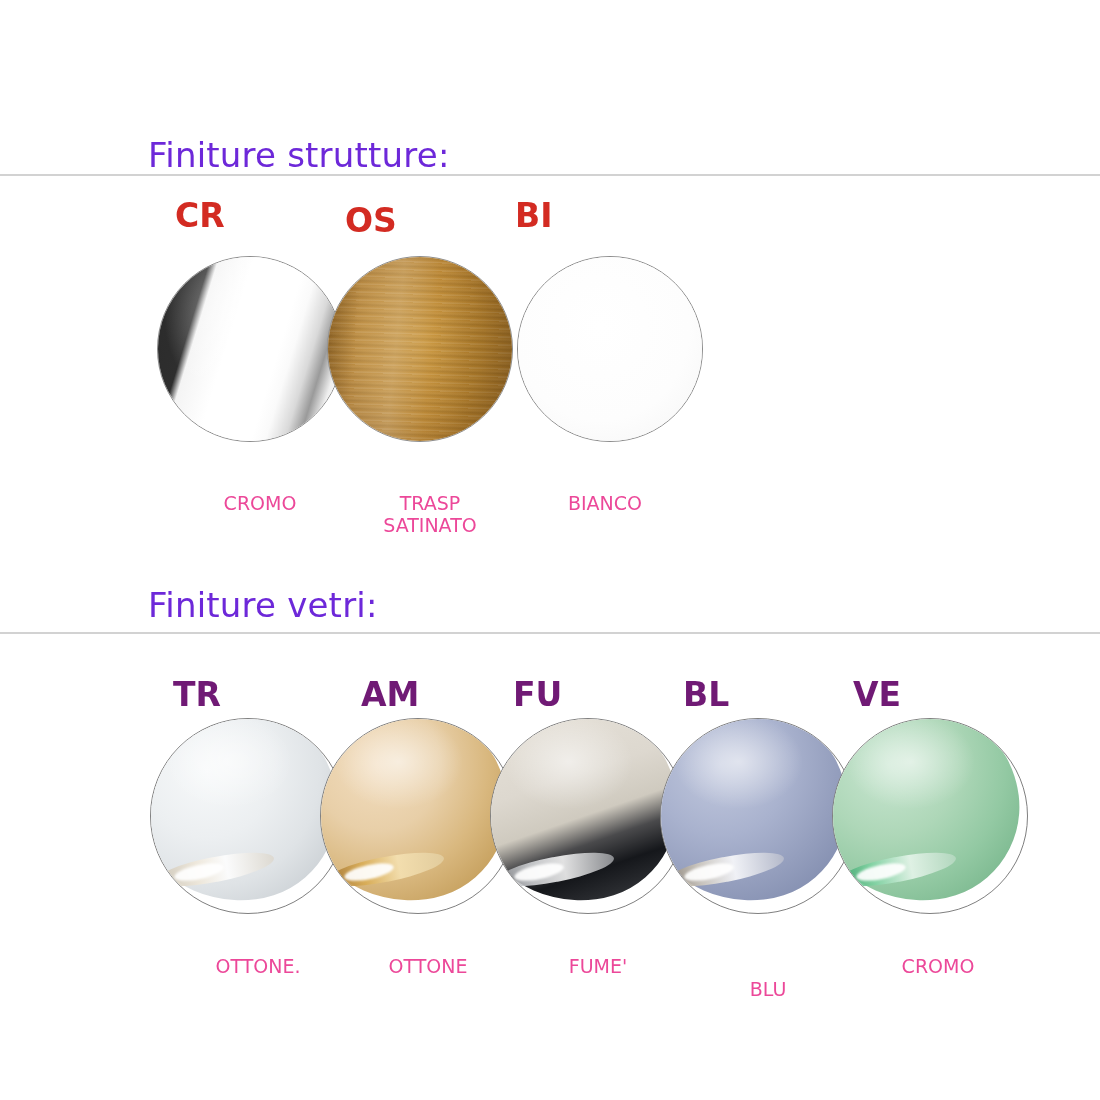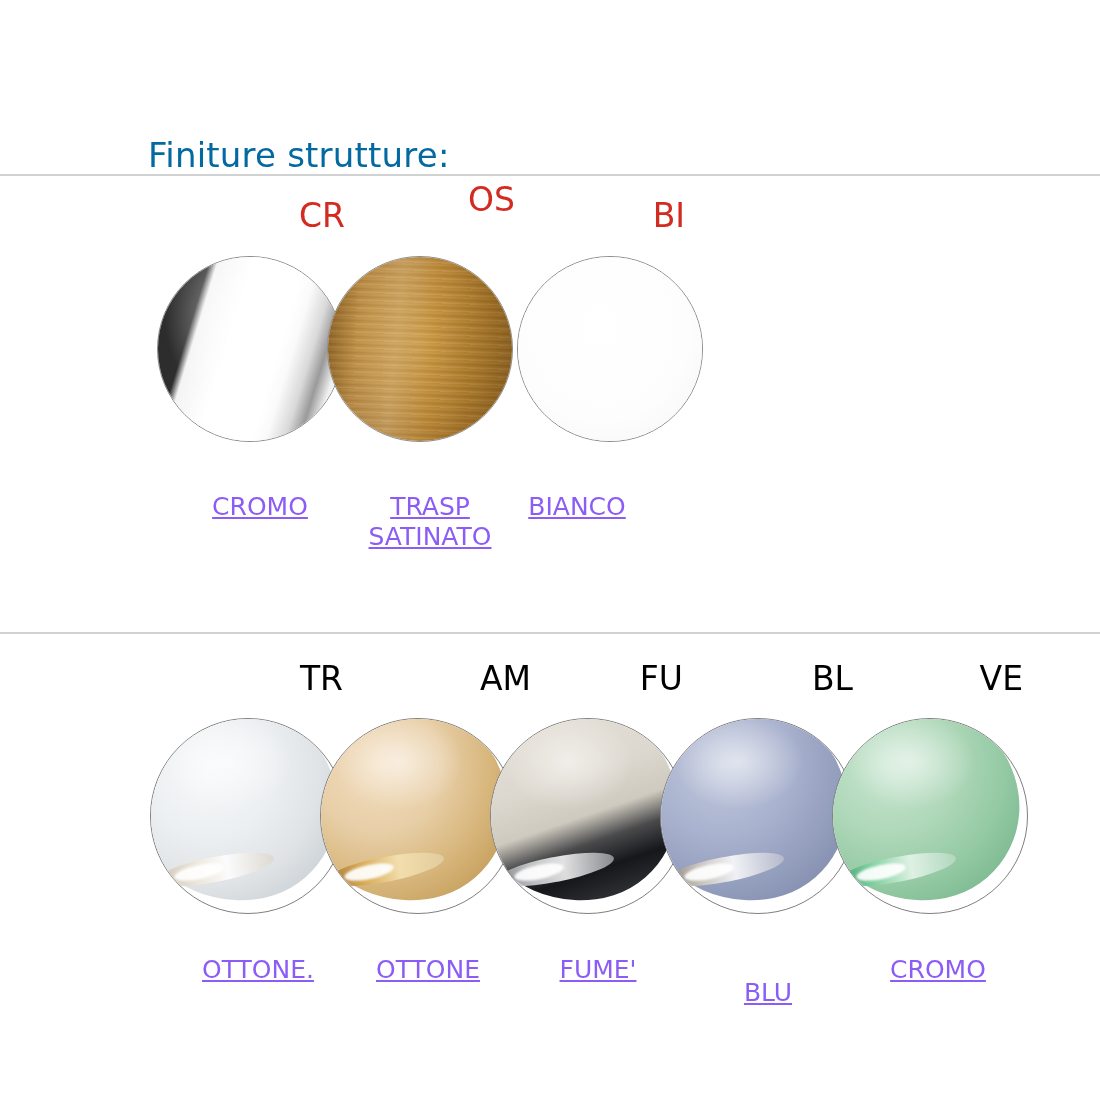--- a/index.html
+++ b/index.html
@@ -18,21 +18,21 @@
   }
 
   .page { position: absolute; inset: 0; }
 
   
   .section-heading {
     position: absolute;
     left: 148px;
     font-size: 34px;
     font-weight: 400;
-    color: #0369a1;
+    color: #6d28d9;
     letter-spacing: 0.2px;
     white-space: nowrap;
     line-height: 1;
   }
   .divider {
     position: absolute;
     left: 0;
     width: 1100px;
     height: 2px;
     background: #d2d2d2;
@@ -44,36 +44,35 @@
   .swatch {
     position: absolute;
     border-radius: 50%;
     overflow: hidden;
     box-sizing: border-box;
   }
 
   .code {
     position: absolute;
     font-size: 33px;
-    font-weight: 400;
-    text-align: right;
+    font-weight: 700;
+    text-align: left;
     line-height: 1;
     white-space: nowrap;
   }
   .code.structure { color: #d32b22; }
-  .code.glass { color: #000000; }
+  .code.glass { color: #701a75; margin-top: 16px; }
 
   .caption {
     position: absolute;
-    font-size: 25px;
-    color: #8b5cf6;
+    font-size: 19px;
+    color: #ec4899;
     text-align: center;
     line-height: 1.18;
     white-space: pre-line;
-    text-decoration: underline;
   }
 
   
   .sw-structure {
     width: 186px;
     height: 186px;
     border: 1.6px solid #8c8c8c;
     background: #ffffff;
   }
 
@@ -196,36 +195,37 @@
 
   <div class="swatch-row">
 
     <div class="code structure" style="left:175px; top:199px; width:170px;">CR</div>
     <div class="swatch sw-structure" style="left:157px; top:256px; z-index:1;">
       <div class="chrome-fill"></div>
       <div class="chrome-gloss"></div>
     </div>
     <div class="caption" style="left:175px; top:492px; width:170px;">CROMO</div>
 
-    <div class="code structure" style="left:345px; top:183px; width:170px;">OS</div>
+    <div class="code structure" style="left:345px; top:204px; width:170px;">OS</div>
     <div class="swatch sw-structure" style="left:327px; top:256px; z-index:2;">
       <div class="brass-fill"></div>
       <div class="brass-brush"></div>
       <div class="brass-sheen"></div>
     </div>
     <div class="caption" style="left:340px; top:492px; width:180px;">TRASP
 SATINATO</div>
 
     <div class="code structure" style="left:515px; top:199px; width:170px;">BI</div>
     <div class="swatch sw-structure" style="left:517px; top:256px; z-index:3;">
       <div class="white-fill"></div>
     </div>
-    <div class="caption" style="left:492px; top:492px; width:170px;">BIANCO</div>
+    <div class="caption" style="left:520px; top:492px; width:170px;">BIANCO</div>
   </div>
 
+  <div class="section-heading" style="top:588px;">Finiture vetri:</div>
   <div class="divider" style="top:632px;"></div>
 
   <div class="swatch-row">
 
     <div class="code glass" style="left:173px; top:662px; width:170px;">TR</div>
     <div class="swatch sw-glass" style="left:150px; top:718px; z-index:1;">
       <div class="glass-body" style="background:
              radial-gradient(ellipse 72% 78% at 38% 30%, #f7f9fa 0%, #eceff1 46%, #dfe3e6 78%, #cfd4d8 100%);"></div>
       <div class="glass-top-gloss"></div>
       <div class="glass-edge" style="background: linear-gradient(90deg, #c8c0b0 0%, #efe7d8 35%, #ffffff 60%, #dcd7cd 100%);"></div>

